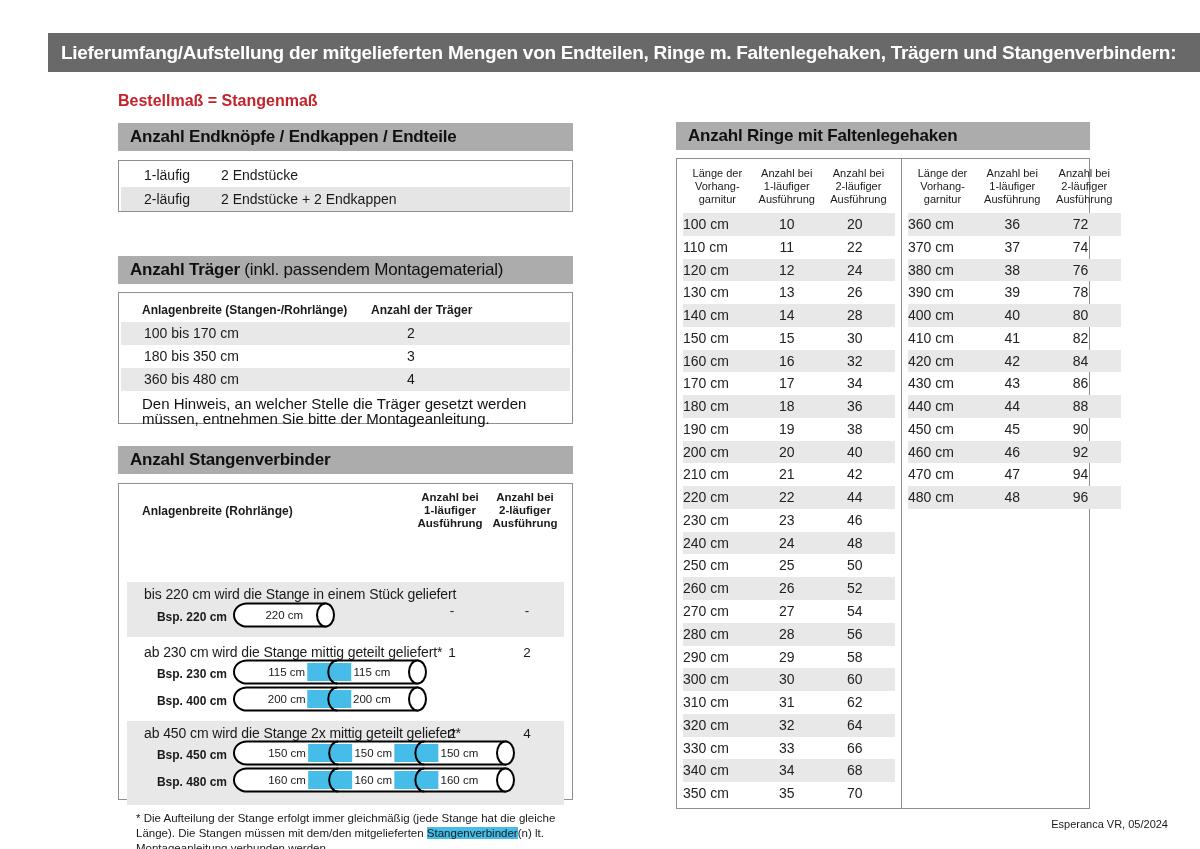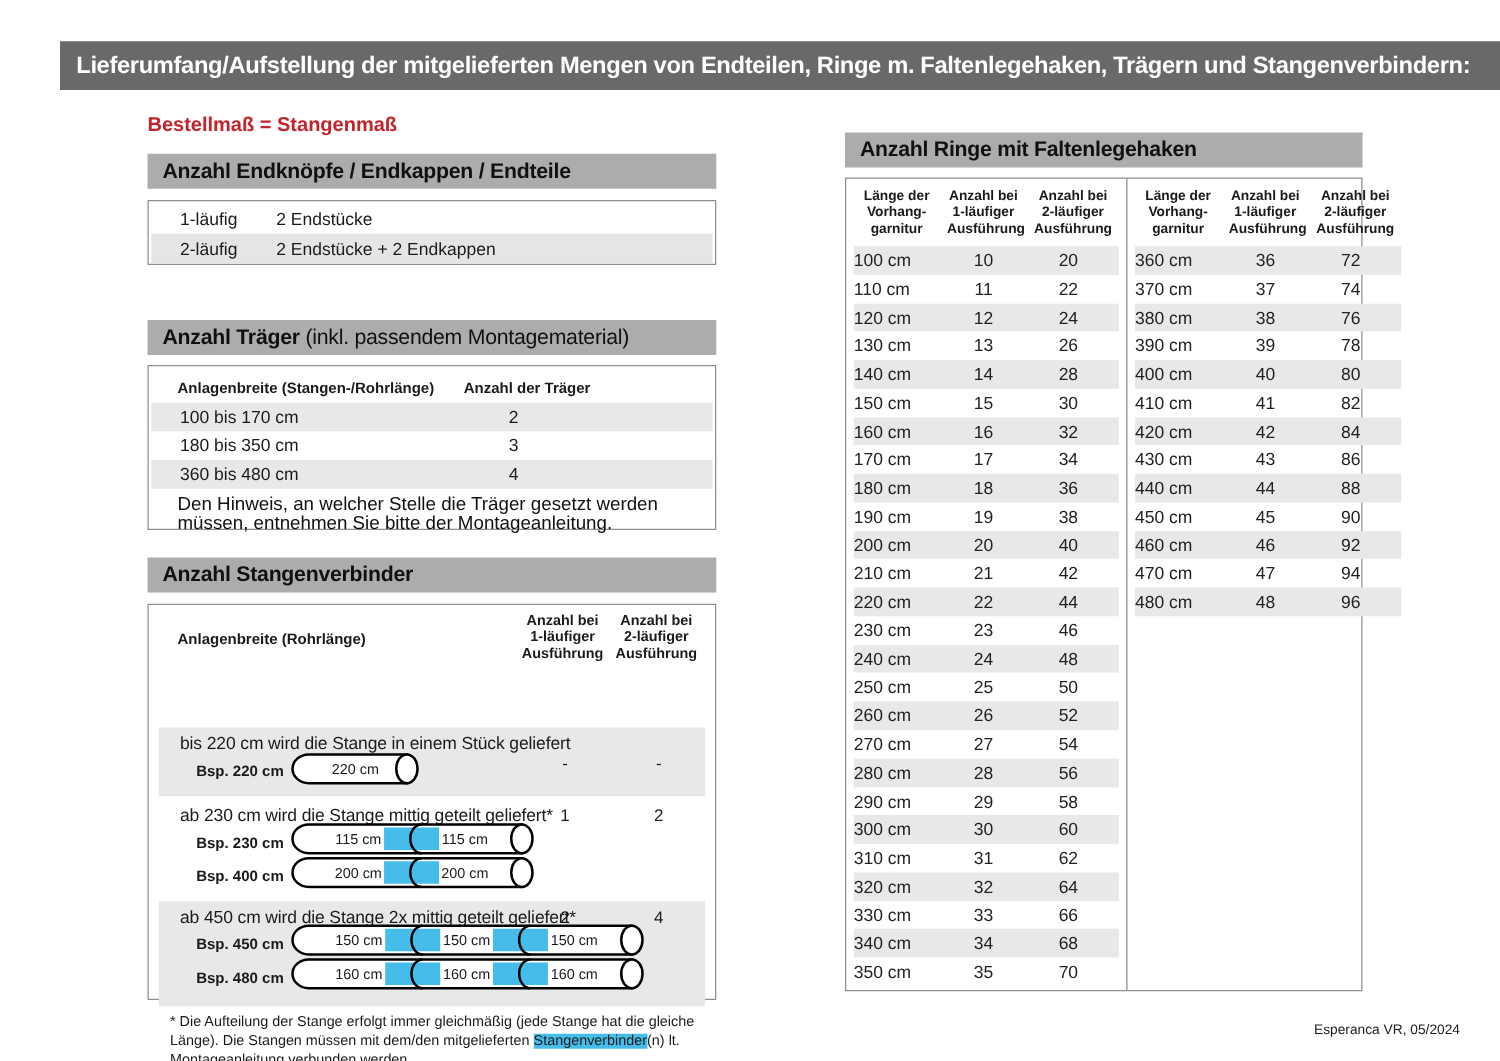--- a/index.html
+++ b/index.html
@@ -4,21 +4,21 @@
 <style>
   html,body{margin:0;padding:0}
   body{width:1200px;height:849px;position:relative;overflow:hidden;background:#fff;
        font-family:"Liberation Sans",sans-serif;color:#1a1a1a}
 
   .titlebar{position:absolute;left:48px;top:33px;width:1152px;height:39px;background:#696969;
             color:#fff;font-weight:bold;font-size:19px;line-height:39px;padding-left:13px;
             box-sizing:border-box;letter-spacing:-0.3px;white-space:nowrap}
 
   .leftcol{position:absolute;left:118px;top:92px;width:455px}
-  .rightcol{position:absolute;left:676px;top:106px;width:414px}
+  .rightcol{position:absolute;left:676px;top:122px;width:414px}
 
   .subtitle{color:#c4232b;font-weight:bold;font-size:16px;height:20px}
 
   .secheader{background:#acacac;height:28px;line-height:28px;padding-left:12px;font-size:17px;
              color:#101010;letter-spacing:-0.2px}
   .secheader .b{font-weight:bold}
   .h1{margin-top:11px}
   .h2{margin-top:44px}
   .h3{margin-top:22px}
   .box{border:1.5px solid #8f8f8f;box-sizing:border-box;background:#fff}
@@ -59,21 +59,21 @@
   .vex.tall{height:30px}
   .vexlabel{width:100px;text-align:right;font-weight:bold;font-size:12px;padding-right:4px;flex:none}
   .v-foot{font-size:11.5px;line-height:15px;margin:6px 8px 0 8px;padding:0 4px 0 9px}
   .hl{background:#45bde8}
 
   
   .ringbox{margin-top:8px;height:651px;display:flex}
   .ringhalf{width:225px;box-sizing:border-box;flex:none}
   .ringhalf.left{border-right:1.5px solid #8f8f8f}
   .r-head{display:flex;padding-top:8px;height:46px}
-  .r-hcol{font-size:11px;font-weight:bold;line-height:13px;text-align:center}
+  .r-hcol{font-size:11px;font-weight:normal;line-height:13px;text-align:center}
   .r-hcol:nth-child(1){width:36%}
   .r-hcol:nth-child(2){width:26%}
   .r-hcol:nth-child(3){width:38%}
   .r-row{display:flex;height:22.77px;line-height:22.77px;font-size:14px;margin:0 6px;color:#222}
   .r-row.stripe{background:#e8e8e8}
   .r-row span:nth-child(1){width:36%;}
   .r-row span:nth-child(2){width:26%;text-align:center}
   .r-row span:nth-child(3){width:38%;text-align:center}
 
   .footer{position:absolute;top:818px;left:930px;width:238px;text-align:right;font-size:11px;color:#1a1a1a}

